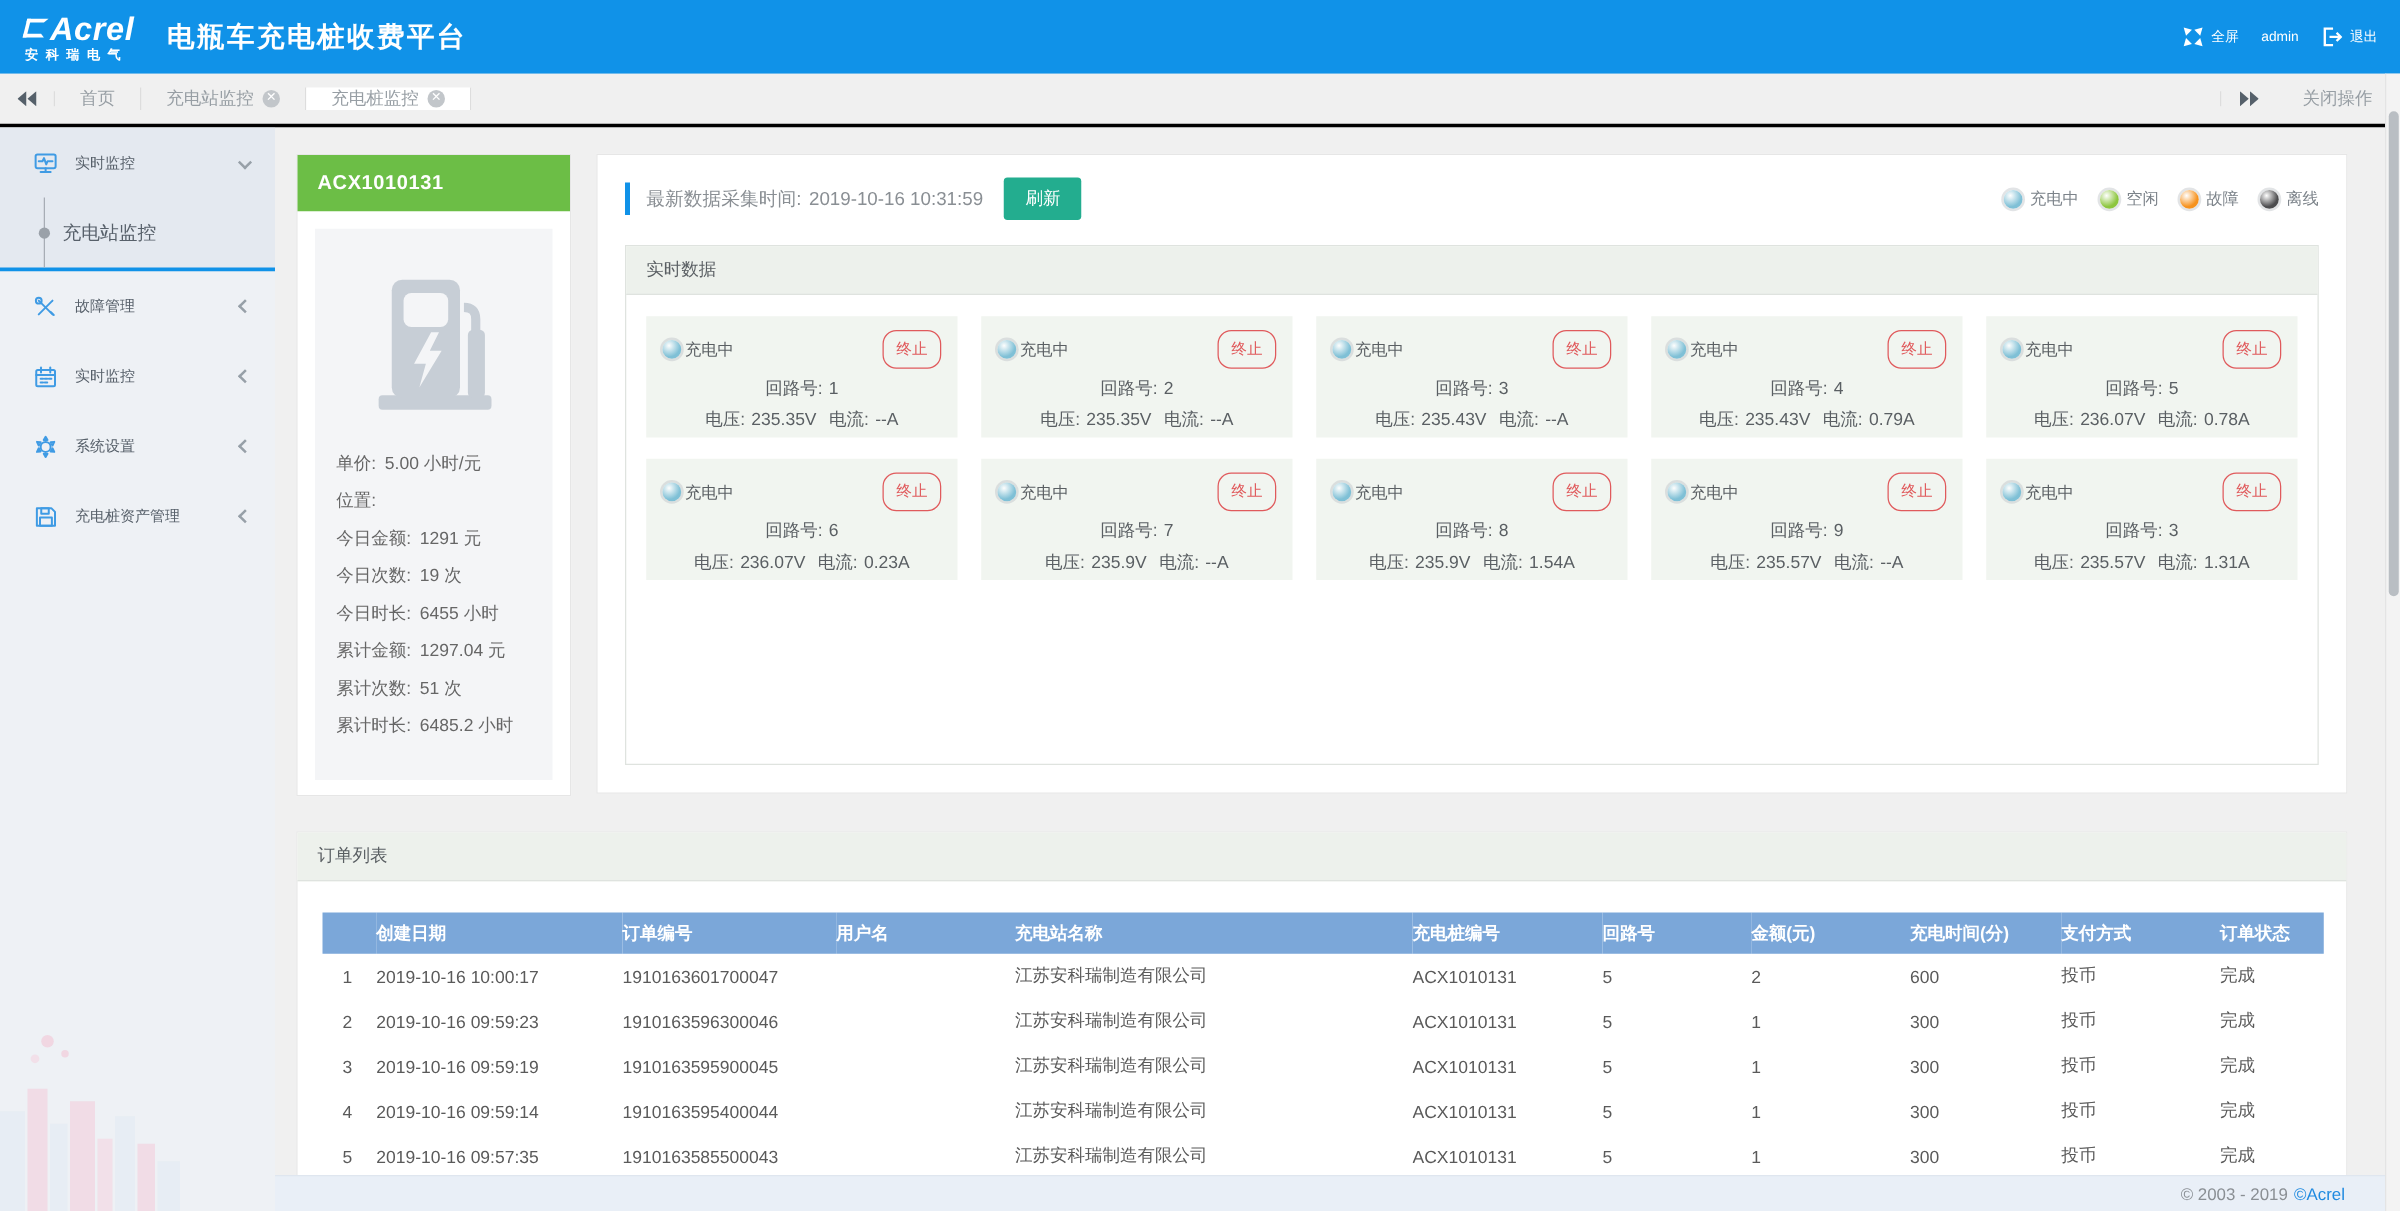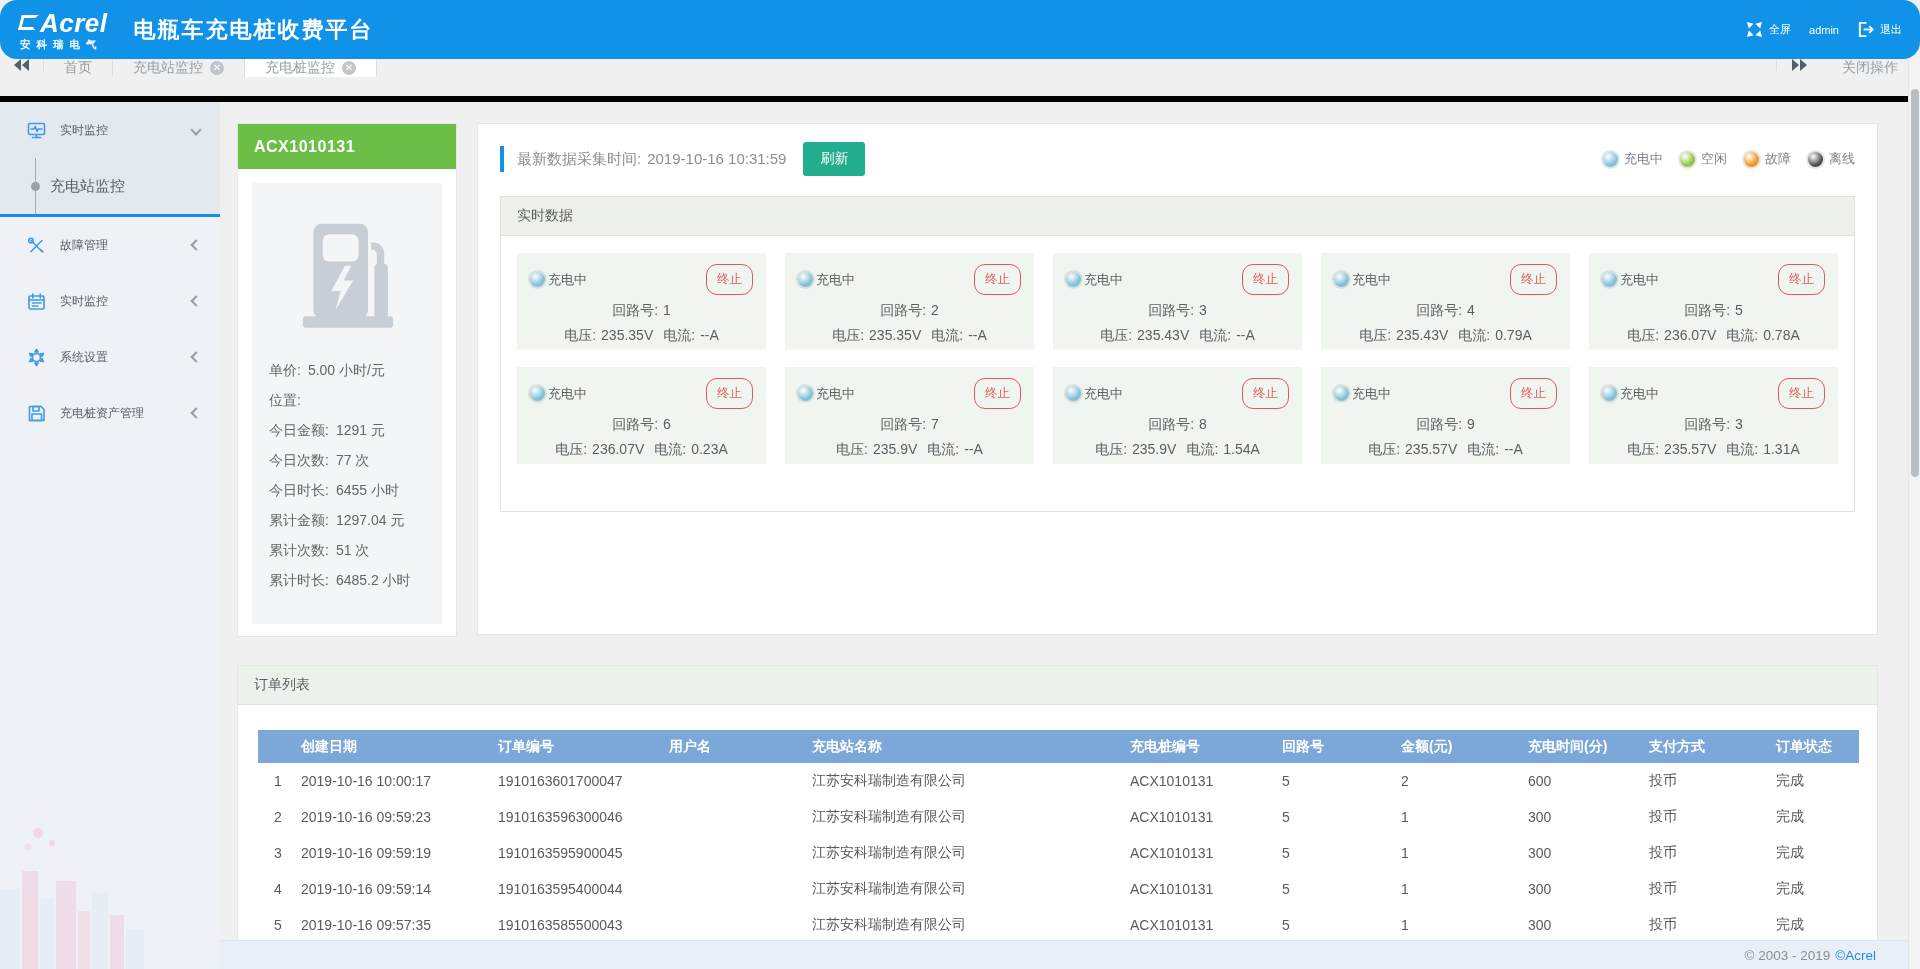--- a/index.html
+++ b/index.html
@@ -1,32 +1,32 @@
 <!DOCTYPE html>
 <html><head>
 <meta charset="utf-8">
 <style>
   * { margin:0; padding:0; box-sizing:border-box; }
   html,body { width:1920px; height:969px; overflow:hidden; }
   body { font-family:"Liberation Sans","DejaVu Sans",sans-serif; color:#666; background:#f0f0f0; }
   .app { width:1920px; height:969px; position:relative; overflow:hidden; display:flex; flex-direction:column; }
 
   
-  .hdr { height:59px; background:#1092e8; display:flex; align-items:center; padding:0 18px 0 20px; flex:none;border-radius:17px; }
+  .hdr { height:59px; background:#1092e8; display:flex; align-items:center; padding:0 18px 0 20px; flex:none; }
   .logo { display:flex; flex-direction:column; color:#fff; line-height:1; }
   .logo-top { display:flex; align-items:center; font-size:26px; font-weight:bold; font-style:italic; letter-spacing:.5px; }
   .logo-flag { width:17px; height:15px; border:3px solid #fff; border-right-color:transparent; transform:skewX(-14deg); margin-right:3px; display:inline-block; }
   .logo-sub { font-size:10.5px; letter-spacing:6px; margin-top:3px; font-weight:bold; }
   .app-title { color:#fff; font-size:22px; font-weight:bold; margin-left:26px; letter-spacing:2px; }
   .spacer { flex:1; }
   .hdr-right { display:flex; align-items:center; color:#fff; font-size:11px; gap:18px; }
   .hdr-item { display:flex; align-items:center; gap:6px; cursor:pointer; }
 
   
-  .tabbar { height:43px; background:#f0f0f0; border-bottom:6px solid #000000; display:flex; align-items:flex-start; flex:none; }
+  .tabbar { height:43px; background:#f0f0f0; border-bottom:3px solid #000000; display:flex; align-items:center; flex:none; }
   .tab-nav { width:44px; display:flex; align-items:center; justify-content:center; border-right:1px solid #dddddd; cursor:pointer; }
   .tab-nav.rgt { border-right:none; border-left:1px solid #dddddd; }
   .tab { display:flex; align-items:center; gap:7px; padding:0 20px; font-size:14px; color:#979ea4; border-right:1px solid #dddddd; cursor:pointer; }
   .tab.active { background:#ffffff; }
   .tab-close { width:14px; height:14px; border-radius:50%; background:#c2c6ca; color:#fff; font-size:10px; line-height:14px; text-align:center; display:inline-block; }
   .close-ops { display:flex; align-items:center; padding:0 22px; font-size:14px; color:#979ea4; cursor:pointer; }
 
   
   .main { flex:1; display:flex; min-height:0; }
   .sidebar { width:220px; background:#eef1f5; flex:none; position:relative; overflow:hidden; }
@@ -59,21 +59,21 @@
   .rt-top { display:flex; align-items:center; height:36px; }
   .blue-bar { width:4px; height:26px; background:#1092e8; margin-right:13px; flex:none; }
   .collect { font-size:15px; color:#8a8f94; }
   .collect .tv { margin-left:6px; }
   .refresh-btn { margin-left:17px; background:#23ad8f; color:#fff; border:none; border-radius:3px; font-size:14px; padding:8px 17px; cursor:pointer; font-family:inherit; }
   .legend { margin-left:auto; display:flex; align-items:center; gap:17px; }
   .legend-item { display:flex; align-items:center; gap:6px; font-size:13px; color:#7c838a; }
   .sphere { width:15px; height:15px; border-radius:50%; display:inline-block; box-shadow:0 0 0 2px rgba(190,195,200,.45); }
   .sphere.charging { background:radial-gradient(circle at 35% 30%, rgba(255,255,255,.9), #7fc0d6 62%); }
 
-  .rt-data { margin-top:19px; border:1px solid #dfe3df; height:316px; background:#fff; }
+  .rt-data { margin-top:19px; border:1px solid #dfe3df; height:416px; background:#fff; }
   .panel-head { height:39px; background:#edf1ec; border-bottom:1px solid #dfe3df; display:flex; align-items:center; padding-left:16px; font-size:14px; color:#5a5f63; }
   .cards { padding:17px 16px; display:grid; grid-template-columns:repeat(5,1fr); gap:17px 19px; }
   .circuit-card { height:97px; background:#f1f5f0; padding:11px 13px; }
   .cc-top { display:flex; align-items:center; }
   .cc-status { font-size:13px; color:#5a5f63; margin-left:3px; }
   .terminate-btn { margin-left:auto; background:transparent; border:1px solid #e05a5c; color:#e05a5c; border-radius:11px; font-size:12.5px; padding:6px 10px; cursor:pointer; font-family:inherit; }
   .cc-line { text-align:center; font-size:14px; color:#5a5f63; margin-top:7px; white-space:nowrap; }
   .cc-line .val { margin-left:5px; }
   .cc-line .gap { margin-left:10px; }
 
@@ -266,21 +266,21 @@
                   <rect x="37" y="26" width="34" height="26" rx="6" fill="#f4f5f7"></rect>
                   <polygon points="58,56 45,80 54,80 49,98 66,70 57,70 64,56" fill="#f4f5f7"></polygon>
                   <rect x="86" y="54" width="13" height="52" rx="4" fill="#c7ced6"></rect>
                   <path d="M92 56 V46 q0,-9 -9,-9" fill="none" stroke="#c7ced6" stroke-width="7"></path>
                 </svg>
               </div>
               <div class="pile-stats" id="pile-stats">
                   <div class="stat-line"><span>单价:</span><span class="sv">5.00 小时/元</span></div>
                   <div class="stat-line"><span>位置:</span><span class="sv"></span></div>
                   <div class="stat-line"><span>今日金额:</span><span class="sv">1291 元</span></div>
-                  <div class="stat-line"><span>今日次数:</span><span class="sv">77 次</span></div>
+                  <div class="stat-line"><span>今日次数:</span><span class="sv">19 次</span></div>
                   <div class="stat-line"><span>今日时长:</span><span class="sv">6455 小时</span></div>
                   <div class="stat-line"><span>累计金额:</span><span class="sv">1297.04 元</span></div>
                   <div class="stat-line"><span>累计次数:</span><span class="sv">51 次</span></div>
                   <div class="stat-line"><span>累计时长:</span><span class="sv">6485.2 小时</span></div>
                 </div>
             </div>
           </div>
 
           <div class="rt-panel">
             <div class="rt-top">

